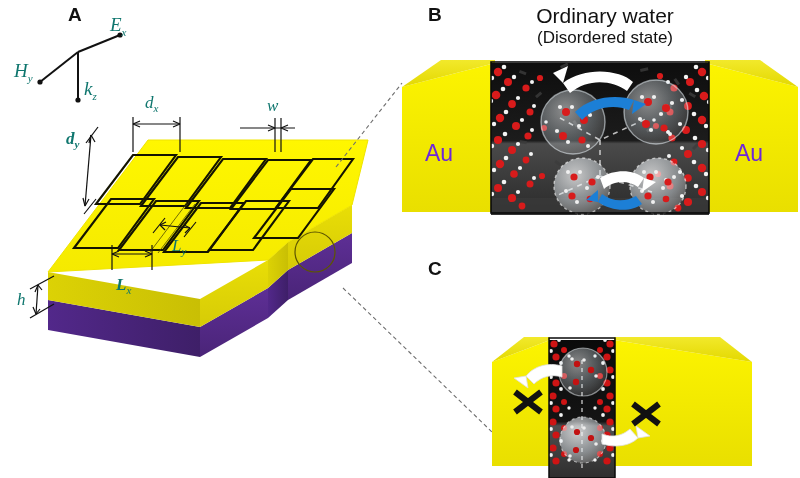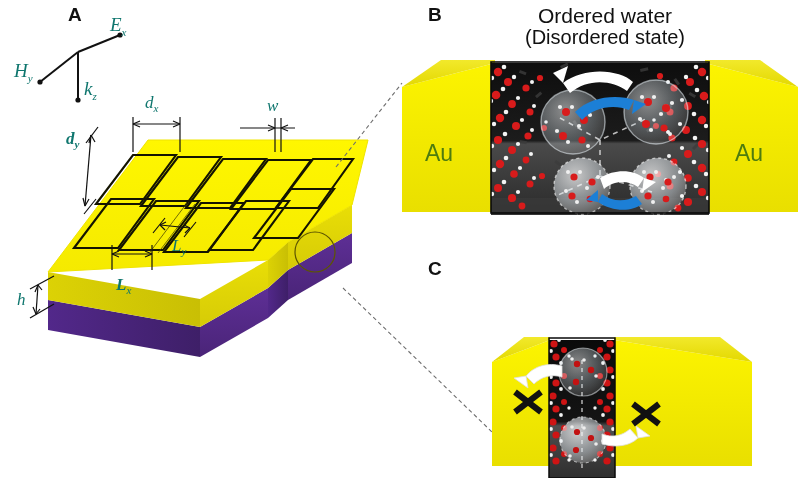--- a/index.html
+++ b/index.html
@@ -5,28 +5,28 @@
   html,body{margin:0;padding:0;background:#ffffff;}
   body{width:800px;height:478px;overflow:hidden;
        font-family:"Liberation Sans", sans-serif;color:#111;}
   #fig{position:relative;width:800px;height:478px;background:#fff;}
 
   .panel-letter{position:absolute;font-weight:bold;font-size:19px;
                 font-family:"Liberation Sans",sans-serif;color:#111;letter-spacing:0;}
   .panel-title{position:absolute;text-align:center;font-family:"Liberation Sans",sans-serif;
                color:#111;white-space:nowrap;}
   .title-main{font-size:21px;line-height:23px;}
-  .title-sub{font-size:20px;line-height:19px;}
+  .title-sub{font-size:17px;line-height:19px;}
 
   .mathlab{position:absolute;font-family:"Liberation Serif",serif;font-style:italic;
            font-size:17px;color:#0f766e;white-space:nowrap;}
   .mathlab sub{font-size:11px;font-style:italic;}
 
   .au-label{position:absolute;font-family:"Liberation Sans",sans-serif;font-size:23px;
-            color:#4d7c0f;}
+            color:#6d28d9;}
 
   svg{display:block;}
   .svglayer{position:absolute;left:0;top:0;width:800px;height:478px;pointer-events:none;}
 </style>
 </head>
 <body>
 
 <div id="fig">
 
   <svg class="svglayer" viewBox="0 0 800 478">
@@ -571,21 +571,21 @@
             <path d="M659,404 L633,424"></path>
         </g>
       </g>
     </g>
   </svg>
 
   <div class="panel-letter" style="left:68px;top:4px;">A</div>
   <div class="panel-letter" style="left:428px;top:4px;">B</div>
   <div class="panel-letter" style="left:428px;top:258px;">C</div>
 
-  <div class="panel-title title-main" style="left:475px;top:4px;width:260px;">Ordered water</div>
+  <div class="panel-title title-main" style="left:475px;top:4px;width:260px;">Ordinary water</div>
   <div class="panel-title title-sub" style="left:475px;top:28px;width:260px;">(Disordered state)</div>
 
 
   <div class="au-label" style="left:425px;top:140px;">Au</div>
   <div class="au-label" style="left:735px;top:140px;">Au</div>
 
   <div class="mathlab" style="left:110px;top:14px;font-size:19px;">
     <span>E</span><sub>x</sub>
   </div>
   <div class="mathlab" style="left:14px;top:60px;font-size:19px;">

